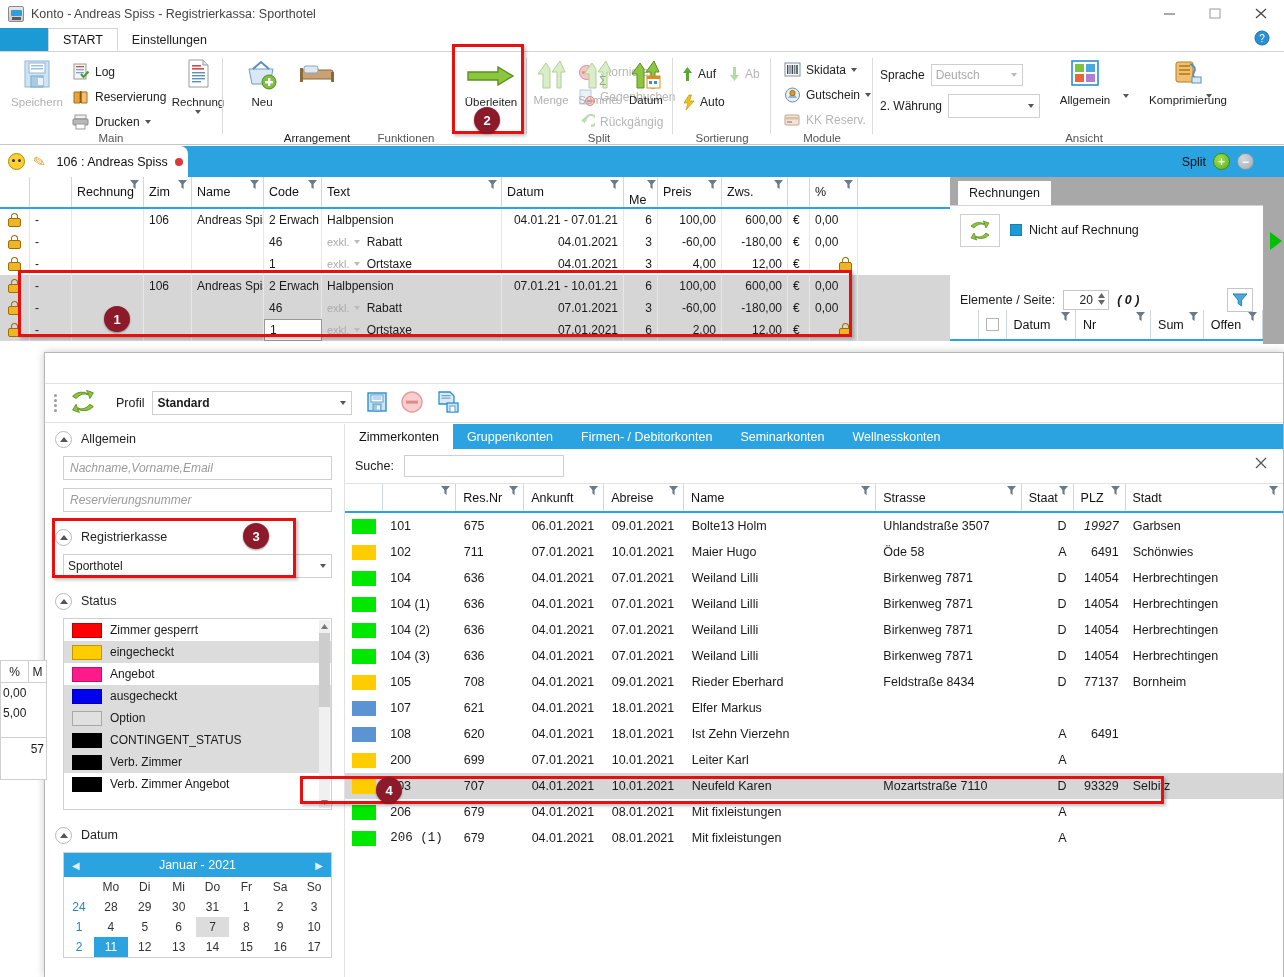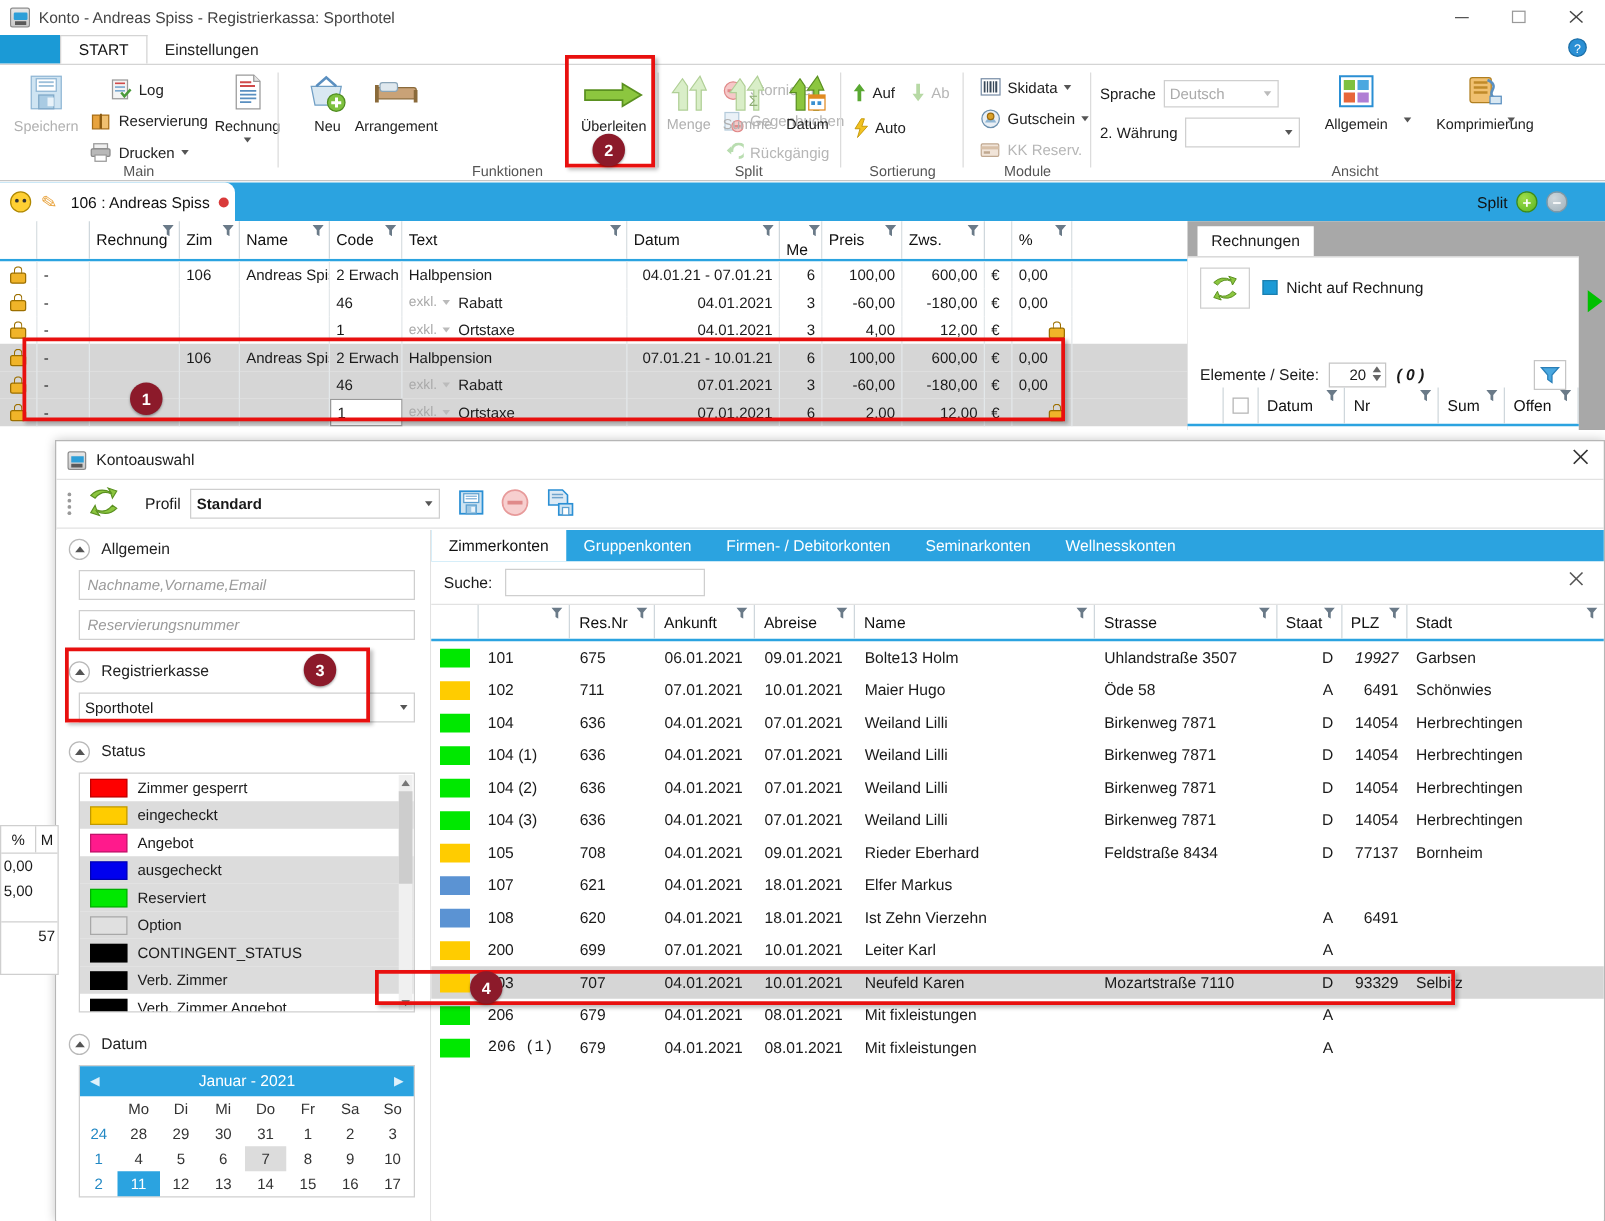--- a/index.html
+++ b/index.html
@@ -244,21 +244,21 @@
           <rect x="5" y="3" width="24" height="26" fill="#cfe4f2" stroke="#8fb6d4"></rect>
           <rect x="9" y="5" width="16" height="10" fill="#fff" stroke="#8fb6d4"></rect>
           <rect x="11" y="7" width="12" height="1.5" fill="#9dc0da"></rect>
             <rect x="11" y="10" width="12" height="1.5" fill="#9dc0da"></rect>
           <rect x="11" y="18" width="12" height="11" fill="#a9cbe3" stroke="#7fa8c7"></rect>
           <rect x="18" y="20" width="5" height="7" fill="#e8f2f9"></rect>
         </svg>
         <span class="lbl">Speichern</span>
       </div>
 
-      <div class="rb-smallbtn" style="left:88px; top:10px;">
+      <div class="rb-smallbtn" style="left:72px; top:10px;">
         <svg width="18" height="18">
             <rect x="2" y="1" width="12" height="15" fill="#f4f4f4" stroke="#9a9a9a"></rect>
             <rect x="4" y="3" width="8" height="1.3" fill="#d04a4a"></rect>
             <rect x="4" y="6" width="8" height="1.3" fill="#7aa8cf"></rect>
             <rect x="4" y="9" width="8" height="1.3" fill="#7aa8cf"></rect>
             <path d="M9 11 l2.5 3 l5-5.5" stroke="#4a9a3a" stroke-width="2" fill="none"></path>
           </svg>
         <span>Log</span>
       </div>
       <div class="rb-smallbtn" style="left:72px; top:35px;">
@@ -301,21 +301,21 @@
       <div class="rb-bigbtn" style="left:2px;">
         <svg width="36" height="36" viewBox="0 0 36 36">
           <path d="M5 11 h24 l-3 15 h-18z" fill="#d9e8f2" stroke="#6f9ec4"></path>
           <path d="M9 11 l8 -7 l8 7" fill="none" stroke="#5a8fc0" stroke-width="2"></path>
           <circle cx="25" cy="24" r="7" fill="#7ec13f" stroke="#4f8c20"></circle>
           <rect x="24" y="20" width="2.4" height="8" fill="#fff"></rect>
             <rect x="21" y="23" width="8" height="2.4" fill="#fff"></rect>
         </svg>
         <span class="lbl">Neu</span>
       </div>
-      <div class="rb-bigbtn" style="left:46px; width:90px;">
+      <div class="rb-bigbtn" style="left:46px; width:90px;gap:36px;">
         <svg width="44" height="36" viewBox="0 0 44 36">
           <rect x="6" y="12" width="32" height="9" rx="2" fill="#c9a277" stroke="#8a6a3a"></rect>
           <rect x="9" y="8" width="14" height="7" rx="2" fill="#dfe8ee" stroke="#8aa5b8"></rect>
           <rect x="5" y="10" width="3" height="14" fill="#8a6a3a"></rect>
           <rect x="36" y="14" width="3" height="10" fill="#8a6a3a"></rect>
         </svg>
         <span class="lbl">Arrangement</span>
       </div>
 
       <div class="rb-smallbtn disabled" style="left:352px; top:10px;">
@@ -808,30 +808,20 @@
     </div>
   </div>
 
   <div class="redbox" style="left:18px; top:270px; width:834px; height:67px;"></div>
   <div class="badge" style="left:104px; top:306px;">1</div>
 
   <div class="redbox" style="left:452px; top:44px; width:72px; height:90px;"></div>
   <div class="badge" style="left:474px; top:107px;">2</div>
 
   <div class="dialog">
-    <div class="dlg-title">
-      <div class="dlg-title-ico"></div>
-      <span class="dlg-title-text">Kontoauswahl</span>
-      <span class="dlg-close">
-        <svg width="13" height="13">
-            <line x1="1" y1="1" x2="12" y2="12" stroke="#333" stroke-width="1.4"></line>
-            <line x1="12" y1="1" x2="1" y2="12" stroke="#333" stroke-width="1.4"></line>
-          </svg>
-      </span>
-    </div>
 
     <div class="dlg-toolbar">
       <span class="grip">
           <i></i>
           <i></i>
           <i></i>
           <i></i>
         </span>
       <span style="margin-left:10px;">
         <svg width="30" height="28" viewBox="0 0 26 24">
@@ -920,24 +910,20 @@
               <span class="st-sw" style="background: rgb(255, 204, 0);"></span>
               <span>eingecheckt</span>
             </div>
             <div class="st-row">
               <span class="st-sw" style="background: rgb(255, 26, 140);"></span>
               <span>Angebot</span>
             </div>
             <div class="st-row" style="background: rgb(220, 220, 220);">
               <span class="st-sw" style="background: rgb(0, 0, 238);"></span>
               <span>ausgecheckt</span>
-            </div>
-            <div class="st-row" style="background: rgb(220, 220, 220);">
-              <span class="st-sw" style="background: rgb(0, 232, 0);"></span>
-              <span>Reserviert</span>
             </div>
             <div class="st-row" style="background: rgb(220, 220, 220);">
               <span class="st-sw" style="background: rgb(224, 224, 224);"></span>
               <span>Option</span>
             </div>
             <div class="st-row" style="background: rgb(220, 220, 220);">
               <span class="st-sw" style="background: rgb(0, 0, 0);"></span>
               <span>CONTINGENT_STATUS</span>
             </div>
             <div class="st-row" style="background: rgb(220, 220, 220);">

